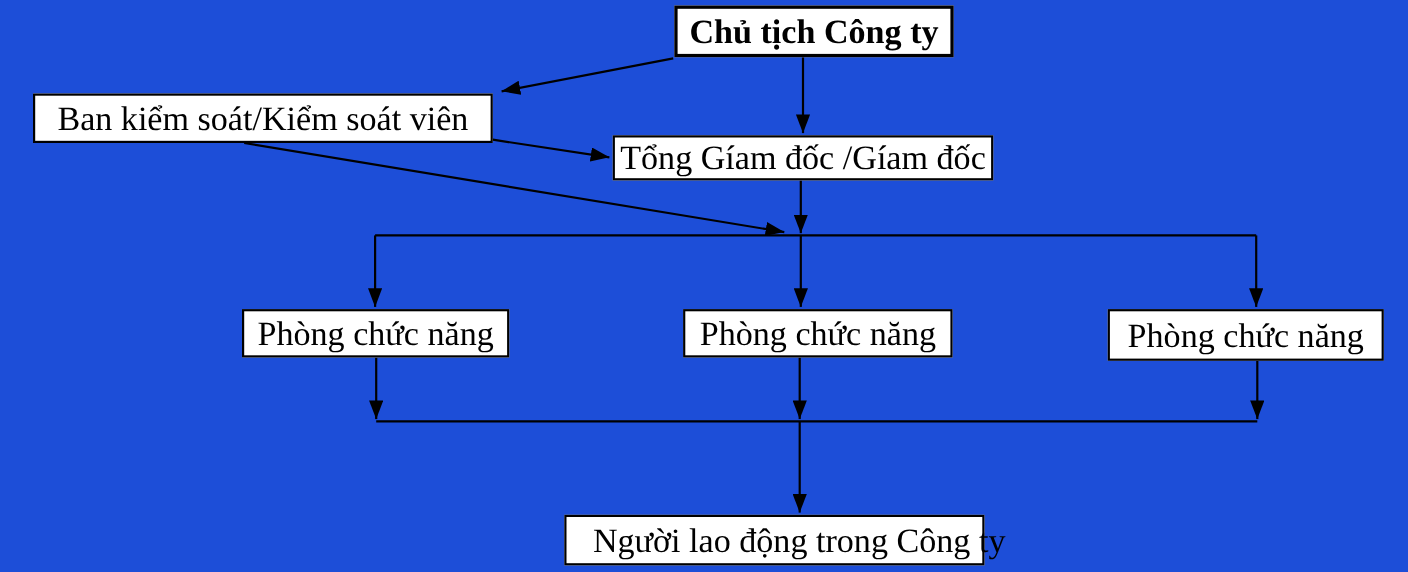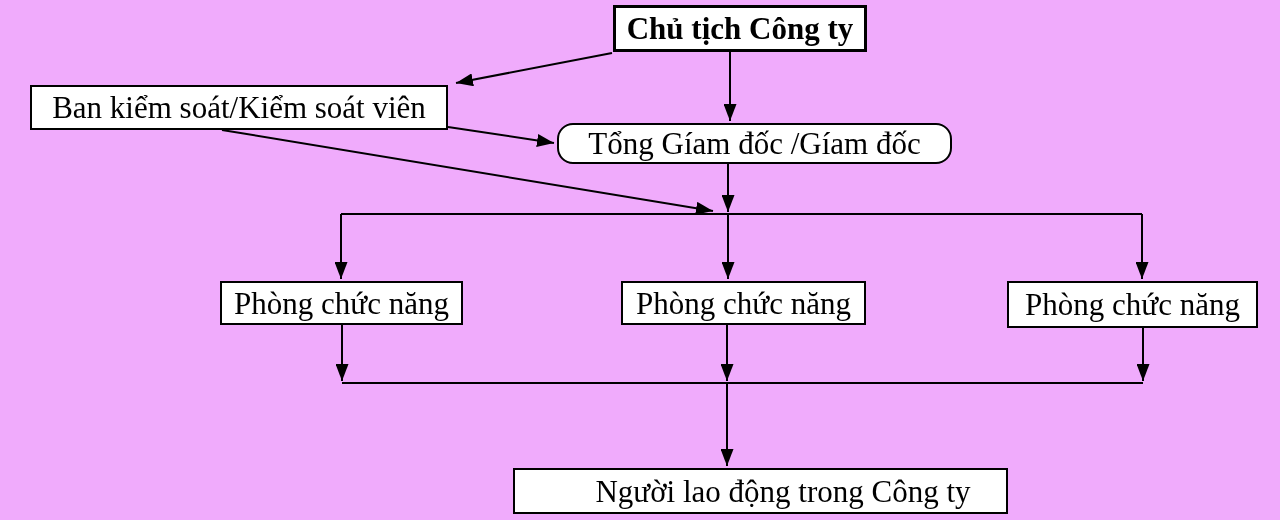--- a/index.html
+++ b/index.html
@@ -4,21 +4,21 @@
 <style>
   html, body {
     margin: 0;
     padding: 0;
     background: #ffffff;
   }
   .canvas {
     position: relative;
     width: 1280px;
     height: 520px;
-    background: #f0abfc;
+    background: #1d4ed8;
     overflow: hidden;
     font-family: "Liberation Serif", "DejaVu Serif", serif;
     color: #000000;
   }
   .connectors {
     position: absolute;
     left: 0;
     top: 0;
     width: 1280px;
     height: 520px;
@@ -34,25 +34,25 @@
     align-items: center;
     justify-content: center;
     background: #ffffff;
     border: 2px solid #000000;
     font-size: 31px;
     line-height: 1;
     white-space: nowrap;
   }
   #node-chairman    { left: 613px; top: 5px;   width: 254px; height: 47px; font-weight: bold; border-width: 3px; }
   #node-supervisory { left: 30px;  top: 85px;  width: 418px; height: 45px; text-align: right; }
-  #node-director    { left: 557px; top: 123px; width: 395px; height: 41px; border-radius: 16px; }
+  #node-director    { left: 557px; top: 123px; width: 346px; height: 41px; }
   #node-dept1       { left: 220px; top: 281px; width: 243px; height: 44px; }
   #node-dept2       { left: 621px; top: 281px; width: 245px; height: 44px; }
   #node-dept3       { left: 1007px; top: 281px; width: 251px; height: 47px; }
-  #node-workers     { left: 513px; top: 468px; width: 495px; height: 46px; padding-left: 45px; }
+  #node-workers     { left: 513px; top: 468px; width: 382px; height: 46px; padding-left: 45px; }
 </style>
 </head>
 <body>
 
 <div class="canvas">
 
   <svg class="connectors" viewBox="0 0 1280 520" xmlns="http://www.w3.org/2000/svg">
     <defs>
       <marker id="arrow" markerUnits="userSpaceOnUse" markerWidth="17" markerHeight="13" refX="17" refY="6.5" orient="auto">
         <path d="M0,0 L17,6.5 L0,13 Z" fill="#000000"></path>

